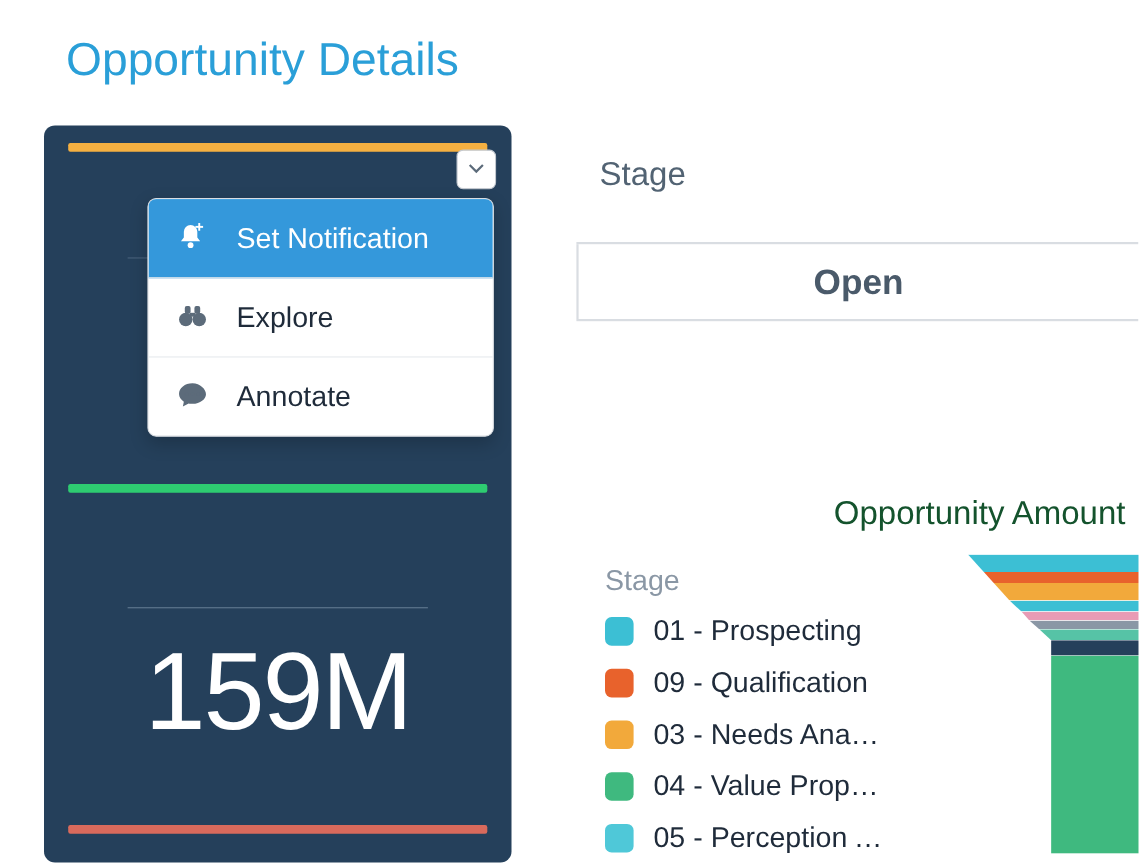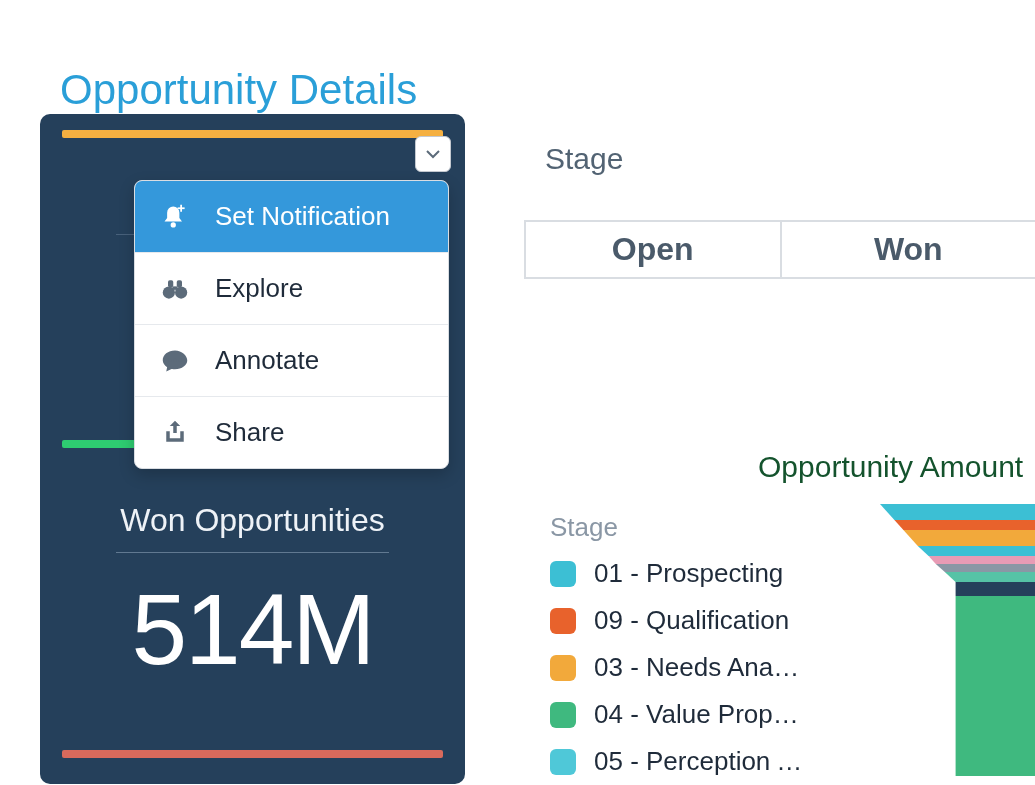--- a/index.html
+++ b/index.html
@@ -18,21 +18,20 @@
     width: 1035px;
     height: 785px;
   }
   .page-title {
     position: absolute;
     left: 60px;
     top: 30px;
     font-size: 42px;
     font-weight: 400;
     color: #2a9fd8;
-    margin-top: 36px;
   }
 
   
   .card {
     position: absolute;
     left: 40px;
     top: 114px;
     width: 425px;
     height: 670px;
     background: #25405b;
@@ -127,21 +126,21 @@
     width: 315px;
     background: #ffffff;
     border: 1px solid #d9dde2;
     border-radius: 8px;
     box-shadow: 0 6px 16px rgba(0,0,0,0.20);
     overflow: hidden;
     z-index: 50;
   }
   .menu-item {
     display: flex;
-    align-items: center;
+    align-items: flex-start;
     gap: 24px;
     padding: 20px 22px 20px 24px;
     font-size: 26px;
     color: #1f2b3a;
     cursor: pointer;
     border-bottom: 1px solid #e6e9ed;
   }
   .menu-item:last-child { border-bottom: none; }
   .menu-item.active {
     background: #3498db;
@@ -163,21 +162,21 @@
     top: 142px;
     font-size: 30px;
     font-weight: 400;
     color: #526373;
   }
   .stage-tabs {
     position: absolute;
     left: 524px;
     top: 220px;
     right: 0;
-    height: 59px;
+    height: 72px;
     display: flex;
     border-top: 2px solid #d9dde2;
     border-bottom: 2px solid #d9dde2;
   }
   .stage-tab {
     flex: 1;
     display: flex;
     align-items: center;
     justify-content: center;
     font-size: 32px;
@@ -268,25 +267,24 @@
         <svg viewBox="0 0 14 10">
             <path d="M1 2 L7 8 L13 2" fill="none" stroke="#5c6b7a" stroke-width="2"></path>
           </svg>
       </span>
     </div>
 
     <div class="card-upper-divider"></div>
 
     <div class="card-green-bar"></div>
 
-    <div class="card-won-title">Won Opportunities</div>
 
     <div class="card-divider"></div>
 
-    <div class="card-won-value">514M</div>
+    <div class="card-won-value">159M</div>
 
     <div class="card-red-bar"></div>
   </div>
 
   <div class="menu">
 
     <div class="menu-item active">
       <span class="icon">
         <svg viewBox="0 0 32 32">
           <path d="M14 4a7 7 0 0 0-7 7v6l-3 4h20l-3-4v-6a7 7 0 0 0-7-7z"></path>
@@ -316,36 +314,26 @@
         <svg viewBox="0 0 32 32">
           <path d="M16 4C8 4 2 9 2 15c0 3 2 6 5 8l-1 5 6-3c1 .2 3 .3 4 .3 8 0 14-5 14-10S24 4 16 4z"></path>
           <circle cx="10" cy="15" r="2" fill="#fff"></circle>
           <circle cx="16" cy="15" r="2" fill="#fff"></circle>
           <circle cx="22" cy="15" r="2" fill="#fff"></circle>
         </svg>
       </span>
       <span>Annotate</span>
     </div>
 
-    <div class="menu-item">
-      <span class="icon">
-        <svg viewBox="0 0 32 32">
-          <path d="M6 14v12h20V14h-4v8H10v-8z"></path>
-          <path d="M16 2l6 6h-4v8h-4V8h-4z"></path>
-        </svg>
-      </span>
-      <span>Share</span>
-    </div>
   </div>
 
   <div class="stage-label">Stage</div>
 
   <div class="stage-tabs">
     <div class="stage-tab">Open</div>
-    <div class="stage-tab">Won</div>
   </div>
 
   <div class="chart-title">Opportunity Amount</div>
 
   <div class="legend-title">Stage</div>
 
   <div class="legend">
     <div class="legend-row">
       <div class="swatch" style="background:#3cbfd4"></div>
       <div class="legend-label">01 - Prospecting</div>

